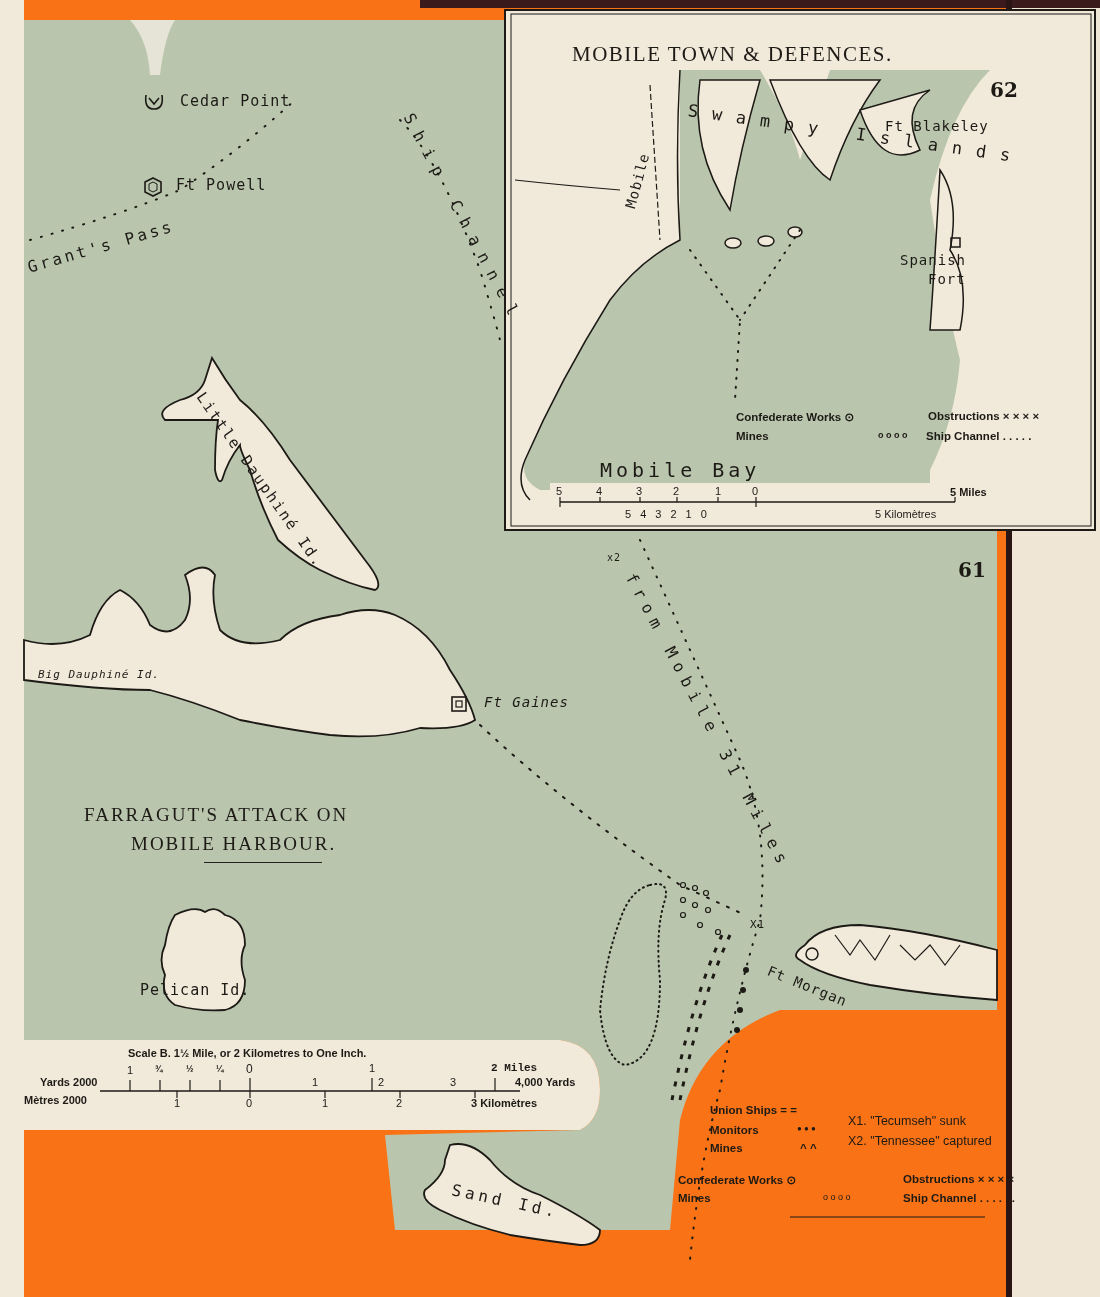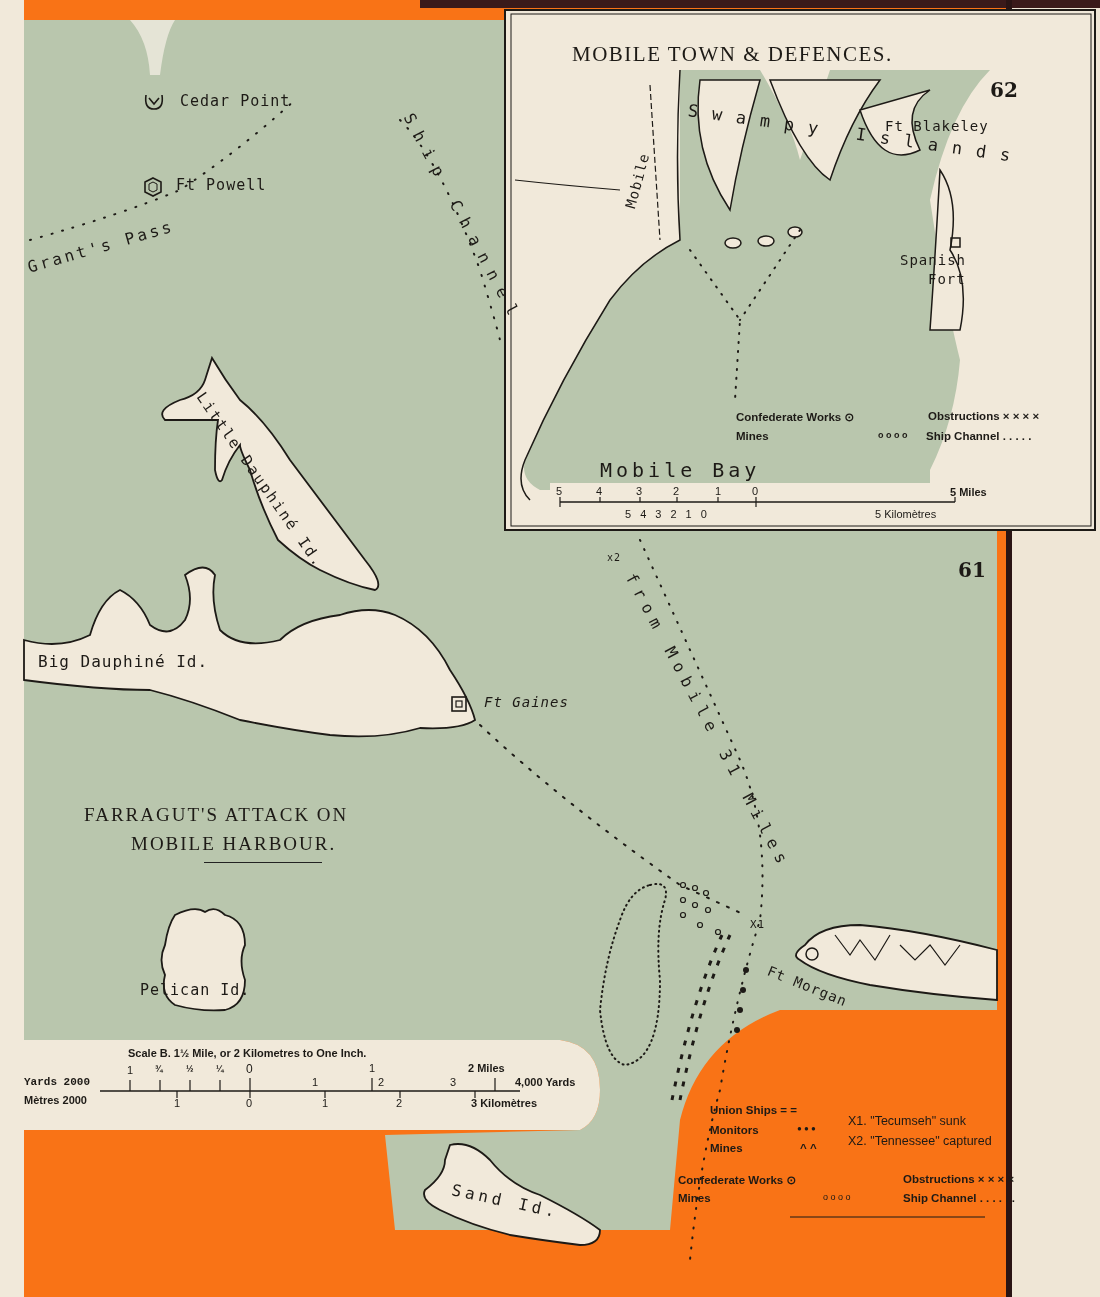--- a/index.html
+++ b/index.html
@@ -165,43 +165,43 @@
       <path d="M3,3 Q1,17 11,17 Q21,17 19,3 M6,6 L11,12 L16,6" fill="none" stroke="#1d1a16" stroke-width="1.6"></path>
     </svg>
   <svg style="position:absolute;left:142px;top:176px;" width="22" height="22">
       <polygon points="11,2 19,6 19,16 11,20 3,16 3,6" fill="none" stroke="#1d1a16" stroke-width="1.6"></polygon>
       <polygon points="11,6 15,8 15,14 11,16 7,14 7,8" fill="none" stroke="#1d1a16" stroke-width="1"></polygon>
     </svg>
   <div class="lbl hand" style="left:176px;top:176px;font-size:15px;">Ft Powell</div>
   <div class="lbl hand" style="left:28px;top:258px;font-size:16px;letter-spacing:3px;transform:rotate(-16deg);transform-origin:left;">Grant's Pass</div>
   <div class="lbl hand" style="left:408px;top:105px;font-size:16px;letter-spacing:10px;transform:rotate(62deg);transform-origin:left;">Ship Channel</div>
   <div class="lbl hand" style="left:200px;top:385px;font-size:15px;letter-spacing:2px;transform:rotate(55deg);transform-origin:left;">Little Dauphiné Id.</div>
-  <div class="lbl hand" style="left:38px;top:652px;font-size:16px;">Big Dauphiné Id.</div>
+  <div class="lbl hand" style="left:38px;top:668px;font-size:11px;font-style:italic;">Big Dauphiné Id.</div>
   <div class="lbl hand" style="left:484px;top:694px;font-size:14px;font-style:italic;">Ft Gaines</div>
   <div class="lbl hand" style="left:630px;top:565px;font-size:16px;letter-spacing:7px;transform:rotate(62deg);transform-origin:left;">from Mobile 31 Miles</div>
   <div class="lbl hand" style="left:607px;top:552px;font-size:10px;">x2</div>
   <div class="lbl hand" style="left:750px;top:918px;font-size:11px;">X1</div>
   <div class="lbl hand" style="left:140px;top:981px;font-size:15px;">Pelican Id.</div>
   <div class="lbl hand" style="left:768px;top:962px;font-size:14px;transform:rotate(22deg);transform-origin:left;">Ft Morgan</div>
   <div class="lbl hand" style="left:452px;top:1180px;font-size:16px;letter-spacing:4px;transform:rotate(12deg);transform-origin:left;">Sand Id.</div>
 
   <div class="lbl serif-title" style="left:84px;top:804px;font-size:19px;letter-spacing:2px;">FARRAGUT'S ATTACK ON</div>
   <div class="lbl serif-title" style="left:131px;top:833px;font-size:19px;letter-spacing:2px;">MOBILE HARBOUR.</div>
   <div style="position:absolute;left:204px;top:862px;width:118px;border-top:1.2px solid #222;"></div>
 
   <div class="scale-text" style="left:128px;top:1047px;">Scale B. 1½ Mile, or 2 Kilometres to One Inch.</div>
-  <div class="scale-text" style="left:24px;top:1076px;font-family:Liberation Mono, monospace;">Yards 2000</div>
+  <div class="scale-text" style="left:40px;top:1076px;">Yards 2000</div>
   <div class="scale-text" style="left:24px;top:1094px;">Mètres 2000</div>
   <div class="scale-text" style="left:127px;top:1064px;font-weight:normal;">1</div>
   <div class="scale-text" style="left:155px;top:1064px;font-size:9px;">¾</div>
   <div class="scale-text" style="left:186px;top:1064px;font-size:9px;">½</div>
   <div class="scale-text" style="left:216px;top:1064px;font-size:9px;">¼</div>
   <div class="scale-text" style="left:246px;top:1062px;font-size:12px;font-weight:normal;">0</div>
   <div class="scale-text" style="left:369px;top:1062px;font-weight:normal;">1</div>
-  <div class="scale-text" style="left:468px;top:1062px;">2 Miles</div>
+  <div class="scale-text" style="left:491px;top:1062px;font-family:Liberation Mono, monospace;">2 Miles</div>
   <div class="scale-text" style="left:312px;top:1076px;font-weight:normal;">1</div>
   <div class="scale-text" style="left:378px;top:1076px;font-weight:normal;">2</div>
   <div class="scale-text" style="left:450px;top:1076px;font-weight:normal;">3</div>
   <div class="scale-text" style="left:515px;top:1076px;">4,000 Yards</div>
   <div class="scale-text" style="left:174px;top:1097px;font-weight:normal;">1</div>
   <div class="scale-text" style="left:246px;top:1097px;font-weight:normal;">0</div>
   <div class="scale-text" style="left:322px;top:1097px;font-weight:normal;">1</div>
   <div class="scale-text" style="left:396px;top:1097px;font-weight:normal;">2</div>
   <div class="scale-text" style="left:471px;top:1097px;">3 Kilomètres</div>
 

